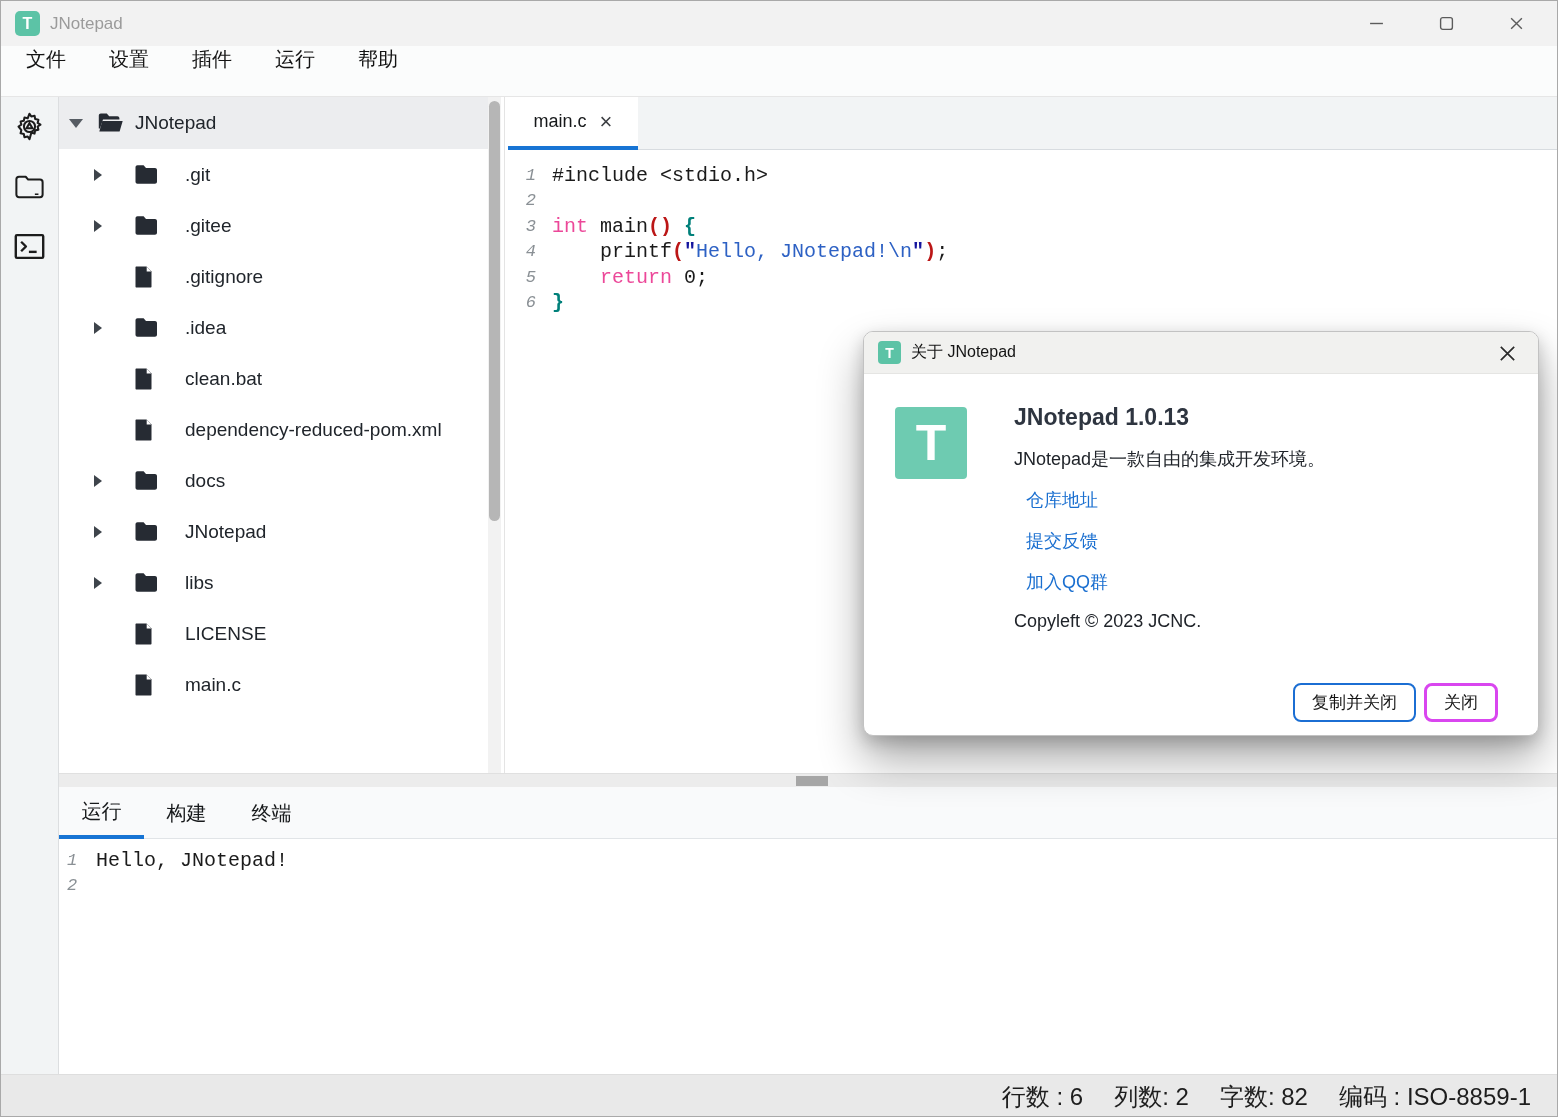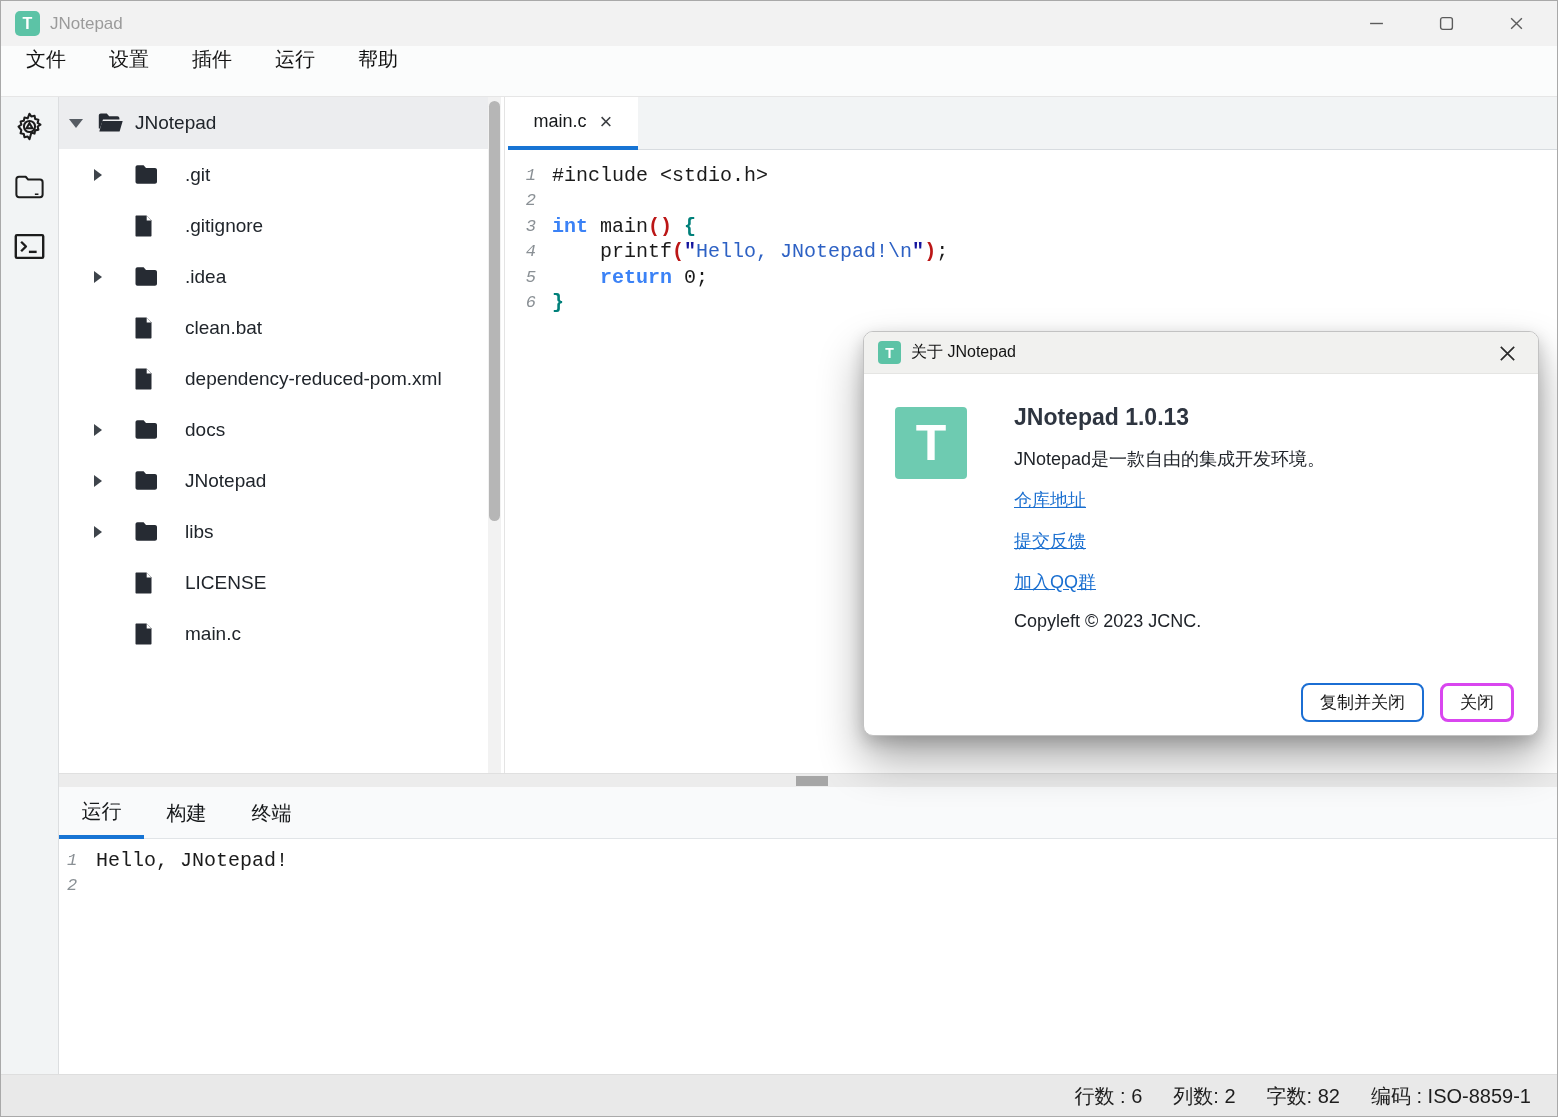--- a/index.html
+++ b/index.html
@@ -52,21 +52,21 @@
     display:flex; align-items:center; justify-content:center; gap:13px; font-size:18px; color:#16181a;
     border-bottom:4px solid #1774d4; }
   .tabclose { font-size:22px; color:#3c3f43; line-height:18px; }
   .codearea { position:absolute; left:0; top:53px; right:0; bottom:14px; background:#fff;
     font-family:"Liberation Mono","DejaVu Sans Mono",monospace; font-size:20px; padding-top:13px; }
   .code-line { height:25.4px; line-height:25.4px; display:flex; }
   .ln { width:28px; padding-left:4px; margin-right:16px; text-align:right; font-style:italic;
     font-size:17px; color:#8a9095; flex:none; }
   .code { white-space:pre; }
   .tok-plain  { color:#1b1b1b;font-family:Liberation Mono, monospace; }
-  .tok-keyword{ color:#3b82f6; font-weight:bold; }
+  .tok-keyword{ color:#ec4899; font-weight:normal; }
   .tok-paren  { color:#bb1616; font-weight:bold; }
   .tok-brace  { color:#00807a; font-weight:bold; }
   .tok-quote  { color:#15159e; font-weight:bold; }
   .tok-string { color:#2d61c4;margin-top:25px; }
   .hscroll { position:absolute; left:58px; top:772px; width:1500px; height:14px;
     background:#ececec; border-top:1px solid #e0e0e0; }
   .hthumb { position:absolute; left:737px; top:2px; width:32px; height:10px; background:#a6a6a6; }
   
   .panel { position:absolute; left:58px; top:786px; width:1500px; height:287px; background:#fff; }
   .panel-tabbar { height:52px; background:#f9fafb; border-bottom:1px solid #e1e4e7; display:flex; }
@@ -74,41 +74,41 @@
     font-size:20px; color:#17191b; }
   .panel-tab.active { border-bottom:4px solid #1774d4; }
   .output { padding-top:9px; font-family:"Liberation Mono","DejaVu Sans Mono",monospace; font-size:20px; }
   .out-line { height:25.4px; line-height:25.4px; display:flex; }
   .out-ln { width:22px; padding-left:8px; margin-right:15px; font-style:italic; font-size:17px; color:#8a9095; flex:none; }
   .out-text { white-space:pre; color:#1b1b1b; }
   
   .statusbar { position:absolute; left:0; top:1073px; width:1558px; height:44px;
     background:#e9e9e9; border-top:1px solid #dedede;
     display:flex; align-items:center; justify-content:flex-end; gap:31px;
-    padding-right:28px; font-size:20px; color:#1d1d1d; }
+    padding-right:28px; font-size:24px; color:#1d1d1d; }
   
   .dialog { position:absolute; left:862px; top:330px; width:676px; height:405px;
     background:#ffffff; border:1px solid #c2c2c2; border-radius:10px;
     box-shadow:0 24px 45px rgba(0,0,0,.33), 0 6px 16px rgba(0,0,0,.18); overflow:hidden; }
   .dlg-titlebar { height:42px; background:#f1f1ef; border-bottom:1px solid #e5e5e3;
     display:flex; align-items:center; padding-left:14px; gap:10px; font-size:16px; color:#141414; position:relative; }
   .dlg-appicon { width:23px; height:23px; border-radius:4px; background:#5cc3a6; color:#fff;
     font-weight:bold; font-size:14px; display:flex; align-items:center; justify-content:center; }
   .dlg-close { position:absolute; right:16px; top:0; height:42px; width:30px;
     display:flex; align-items:center; justify-content:center; }
   .dlg-body { position:relative; height:362px; }
   .dlg-logo { position:absolute; left:31px; top:33px; width:72px; height:72px; border-radius:4px;
     background:#6ecbb1; color:#fff; font-weight:bold; font-size:50px;
     display:flex; align-items:center; justify-content:center; }
   .dlg-content { position:absolute; left:150px; top:30px; }
   .dlg-heading { font-size:23px; font-weight:bold; color:#2e3540; margin-bottom:16px; }
   .dlg-desc { font-size:18px; color:#20242a; margin-bottom:17px; }
-  .dlg-link { display:block; font-size:18px; color:#1a6fd0; text-decoration:underline; margin-bottom:17px; }
+  .dlg-link { display:block; font-size:18px; color:#1a6fd0; margin-bottom:17px;margin-left:12px; }
   .dlg-copy { font-size:18px; color:#20242a; margin-top:3px; }
-  .dlg-buttons { position:absolute; right:24px; bottom:14px; display:flex; gap:16px; }
+  .dlg-buttons { position:absolute; right:40px; bottom:14px; display:flex; gap:8px; }
   .dlg-btn { height:39px; padding:0 17px; background:#fff; border:3px solid #d946ef; border-radius:8px;
     font-size:17px; color:#141414; font-family:inherit; }
   .dlg-btn.primary { border:2px solid #1b6ed3; }
 </style>
 </head>
 <body>
 
 <div class="titlebar">
   <div class="appicon">T</div>
   <div class="wintitle">JNotepad</div>
@@ -179,20 +179,31 @@
           <span class="caret-right"></span>
         </span>
         <span class="tree-icon">
           <svg width="25" height="21" viewBox="0 0 25 21">
             <path d="M1.5 3.2C1.5 2.1 2.4 1.2 3.5 1.2h6.1l2.4 2.8h9c1.1 0 2 .9 2 2v11.8c0 1.1-.9 2-2 2H3.5c-1.1 0-2-.9-2-2z" fill="#262b33"></path>
           </svg>
         </span>
         <span class="tree-label">.git</span>
       </div>
       <div class="tree-row">
+        <span class="caret-slot">
+          <span class="caret-right"></span>
+        </span>
+        <span class="tree-icon">
+          <svg width="25" height="21" viewBox="0 0 25 21">
+            <path d="M1.5 3.2C1.5 2.1 2.4 1.2 3.5 1.2h6.1l2.4 2.8h9c1.1 0 2 .9 2 2v11.8c0 1.1-.9 2-2 2H3.5c-1.1 0-2-.9-2-2z" fill="#262b33"></path>
+          </svg>
+        </span>
+        <span class="tree-label">.gitee</span>
+      </div>
+      <div class="tree-row">
         <span class="caret-slot"></span>
         <span class="tree-icon">
           <svg width="20" height="24" viewBox="0 0 20 24">
             <path d="M2.5 1.5h10l5 5v15c0 .6-.4 1-1 1H2.5c-.6 0-1-.4-1-1V2.5c0-.6.4-1 1-1z" fill="#262b33"></path>
             <path d="M12.7 1.8l4.6 4.6h-4.6z" fill="#ffffff"></path>
           </svg>
         </span>
         <span class="tree-label">.gitignore</span>
       </div>
       <div class="tree-row">

